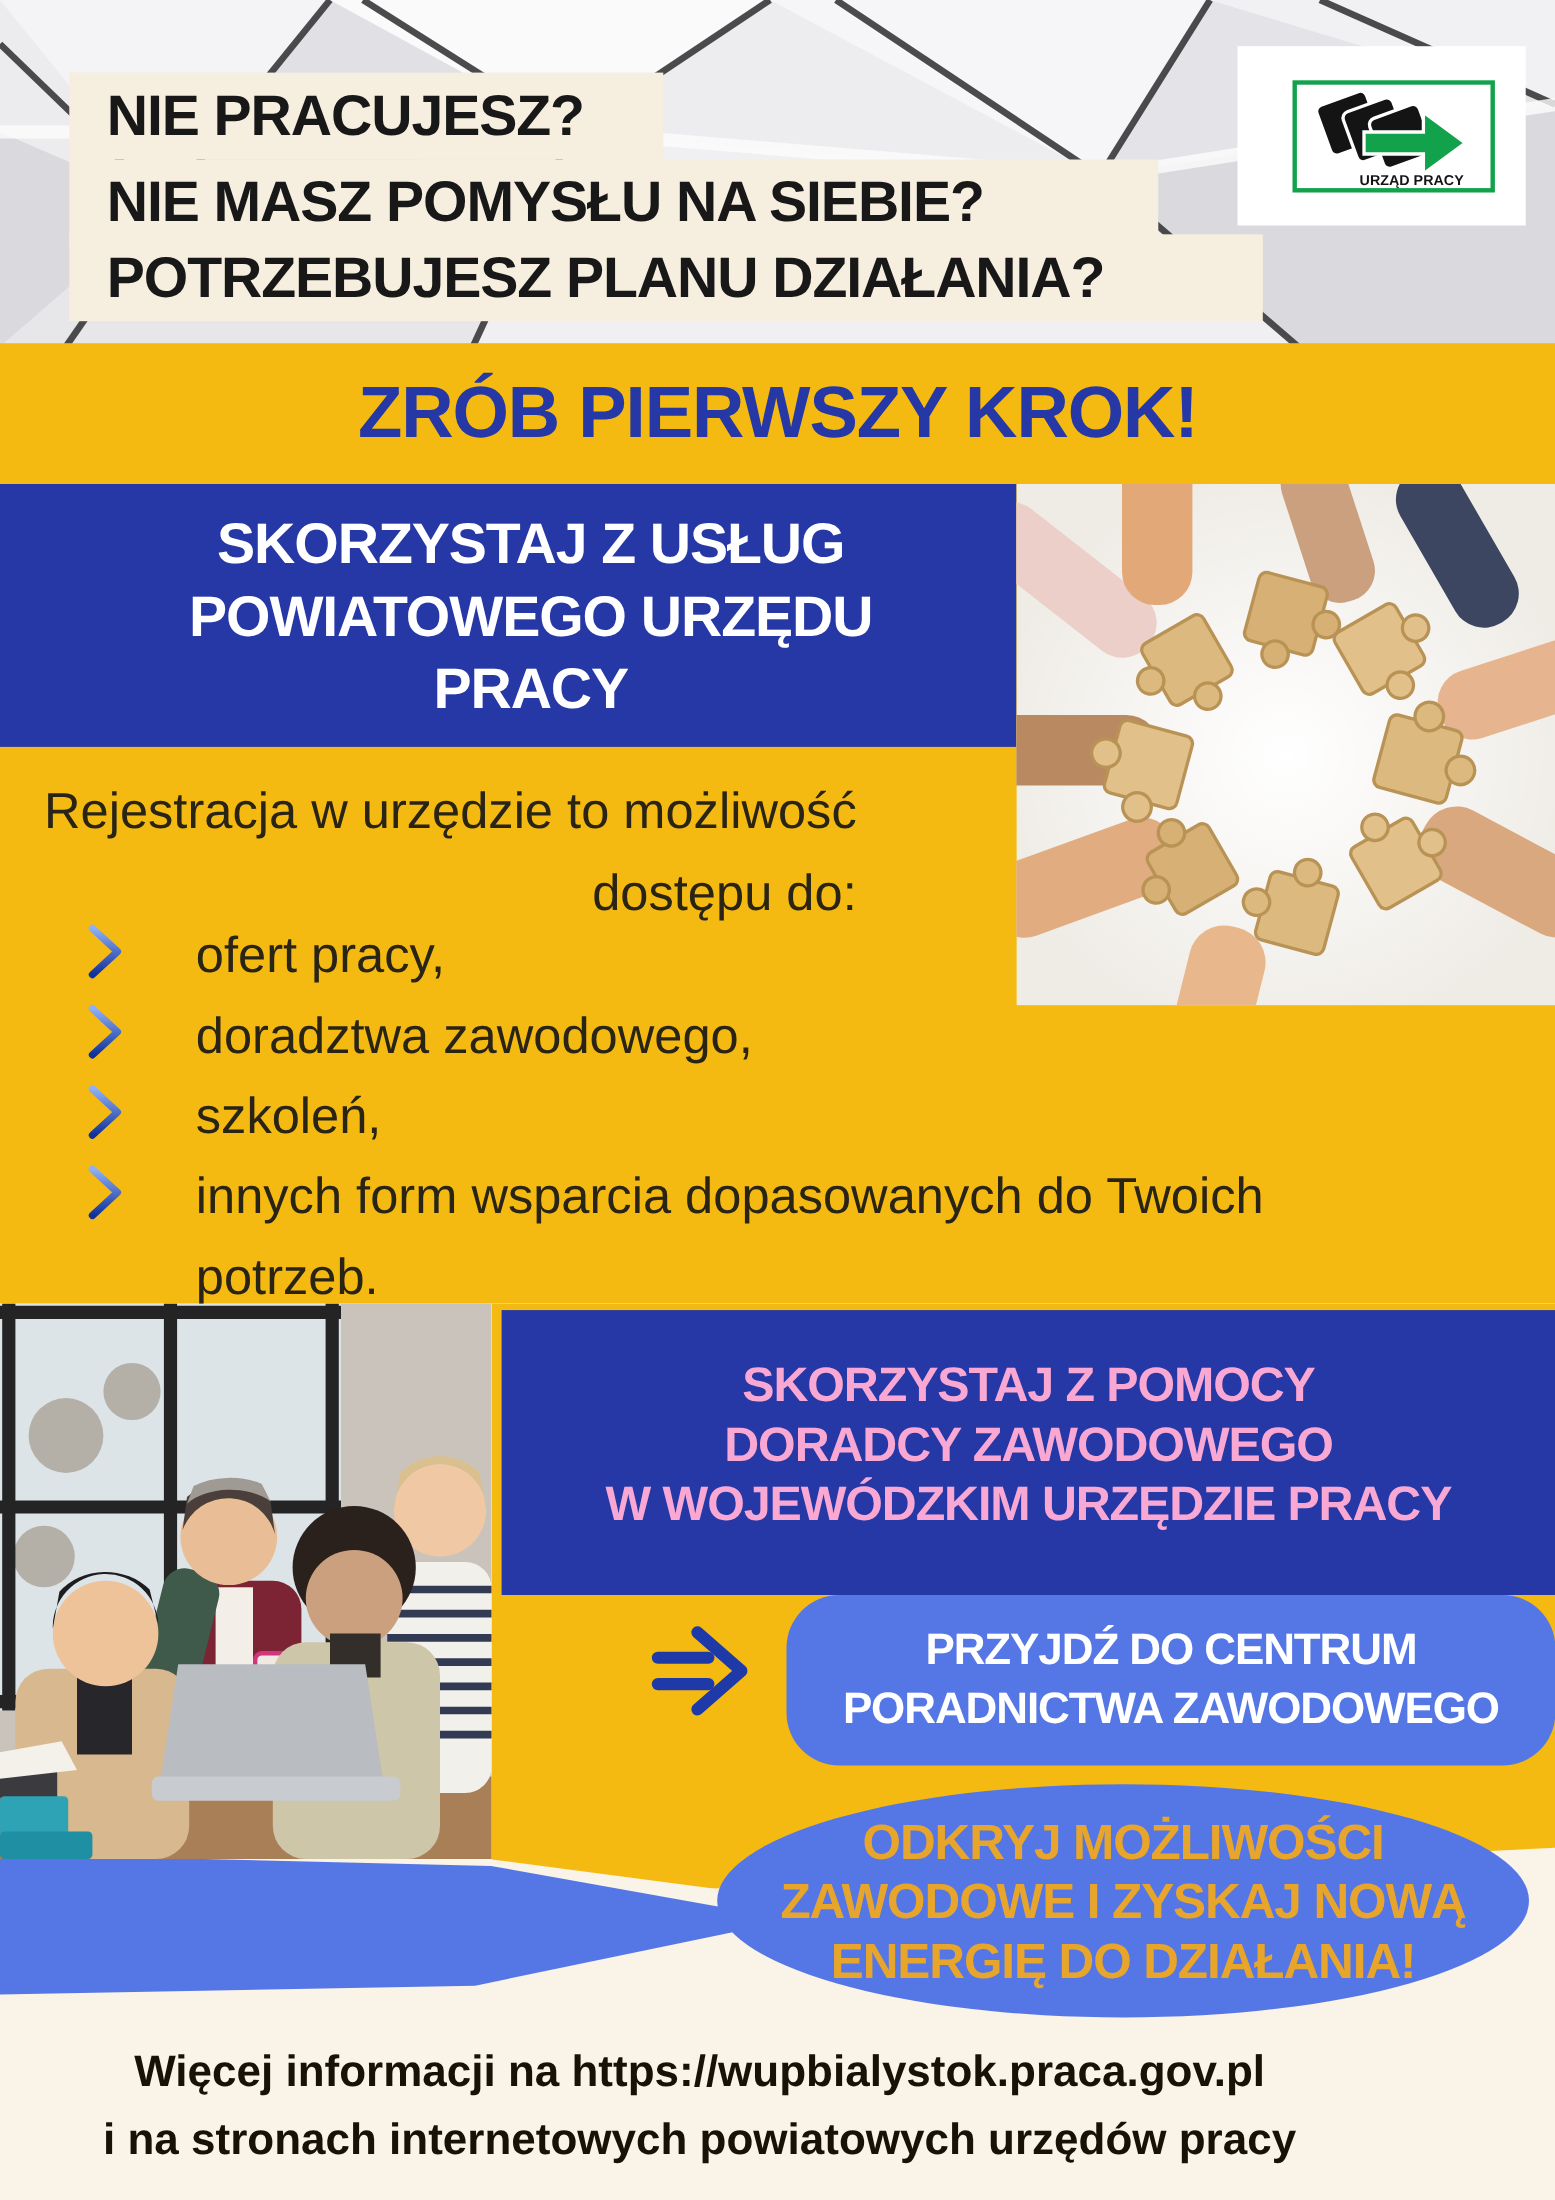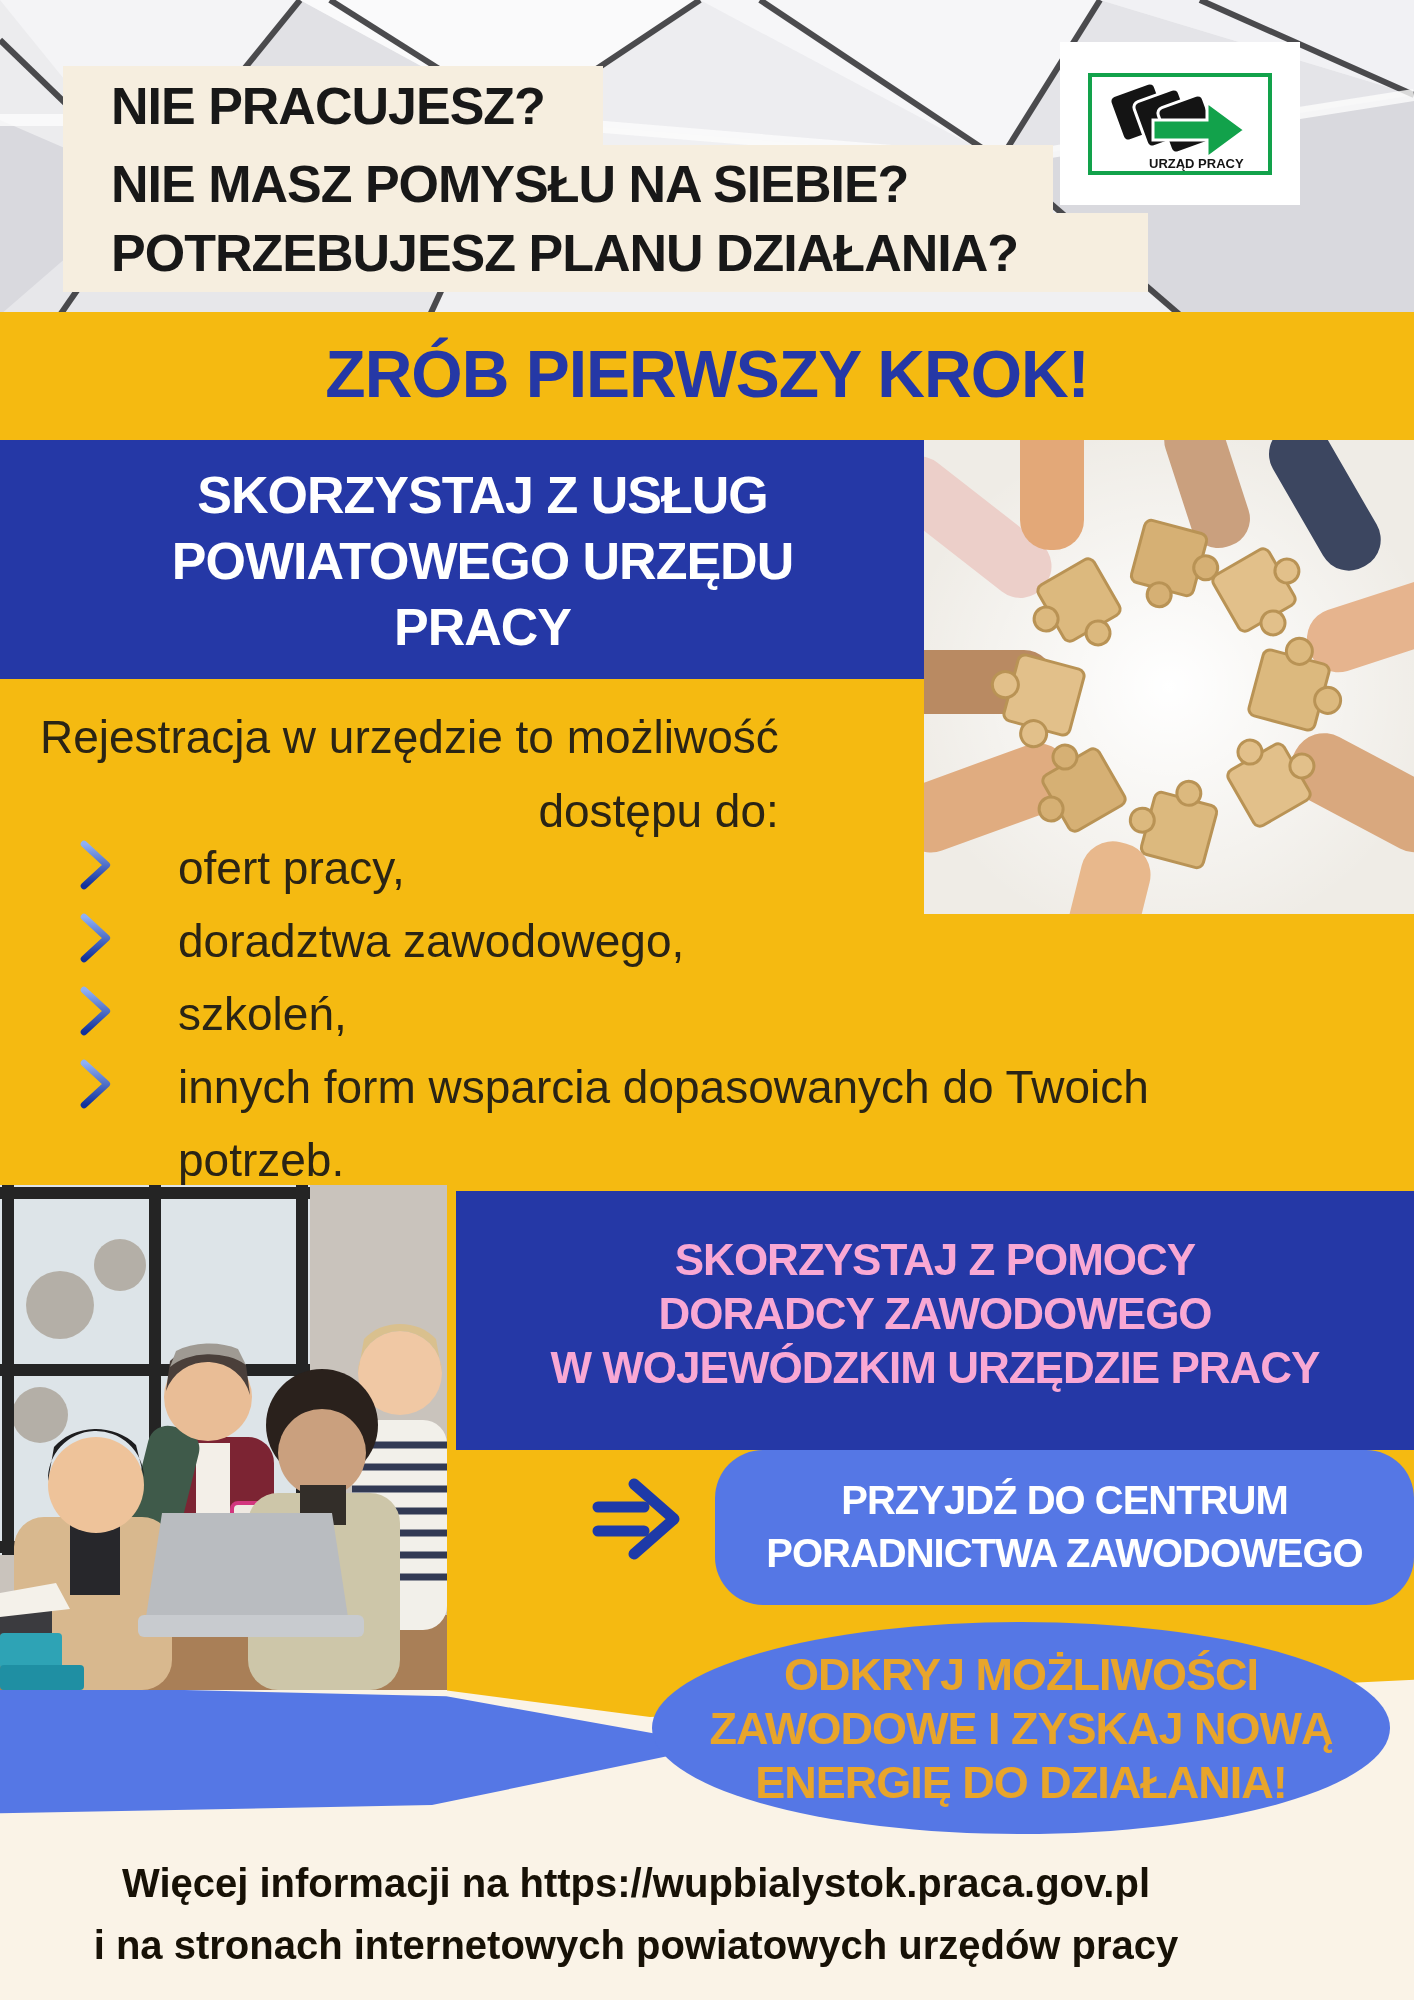--- a/index.html
+++ b/index.html
@@ -9,29 +9,29 @@
   html,body{margin:0;padding:0;background:#777;}
   .poster{position:relative;width:1414px;height:2000px;margin:0 auto;overflow:hidden;
     background:var(--cream-bg);font-family:"Liberation Sans","DejaVu Sans",sans-serif;}
   .abs{position:absolute;}
 
   
   .ceiling{left:0;top:0;width:1414px;height:315px;}
 
   
   .strip{background:var(--cream-strip);color:var(--ink);font-weight:700;
-    display:flex;align-items:center;padding-left:48px;box-sizing:border-box;
+    display:flex;align-items:center;padding-left:34px;box-sizing:border-box;
     font-size:52px;letter-spacing:-1px;white-space:nowrap;}
   .strip1{left:63px;top:66px;width:540px;height:79px;}
   .strip2{left:63px;top:145px;width:990px;height:78px;}
   .strip3{left:63px;top:213px;width:1085px;height:79px;}
 
   
-  .logo-box{left:1060px;top:42px;width:240px;height:163px;background:#fff;
-    display:flex;align-items:center;justify-content:center;}
+  .logo-box{left:1125px;top:42px;width:240px;height:163px;background:#fff;
+    display:flex;align-items:center;justify-content:center;padding-left:22px;}
 
   
   .yellow-band{left:0;top:312px;width:1414px;height:873px;background:var(--yellow);}
   .banner-text{left:0;top:336px;width:1414px;text-align:center;color:var(--navy);
     font-size:66px;font-weight:700;letter-spacing:-1px;}
 
   .navy-box1{left:0;top:440px;width:924px;height:239px;background:var(--navy);
     color:#fff;text-align:center;padding-top:22px;box-sizing:border-box;}
   .navy-box1 div{font-size:52px;font-weight:700;line-height:66px;letter-spacing:-1px;padding-left:41px;}
 

